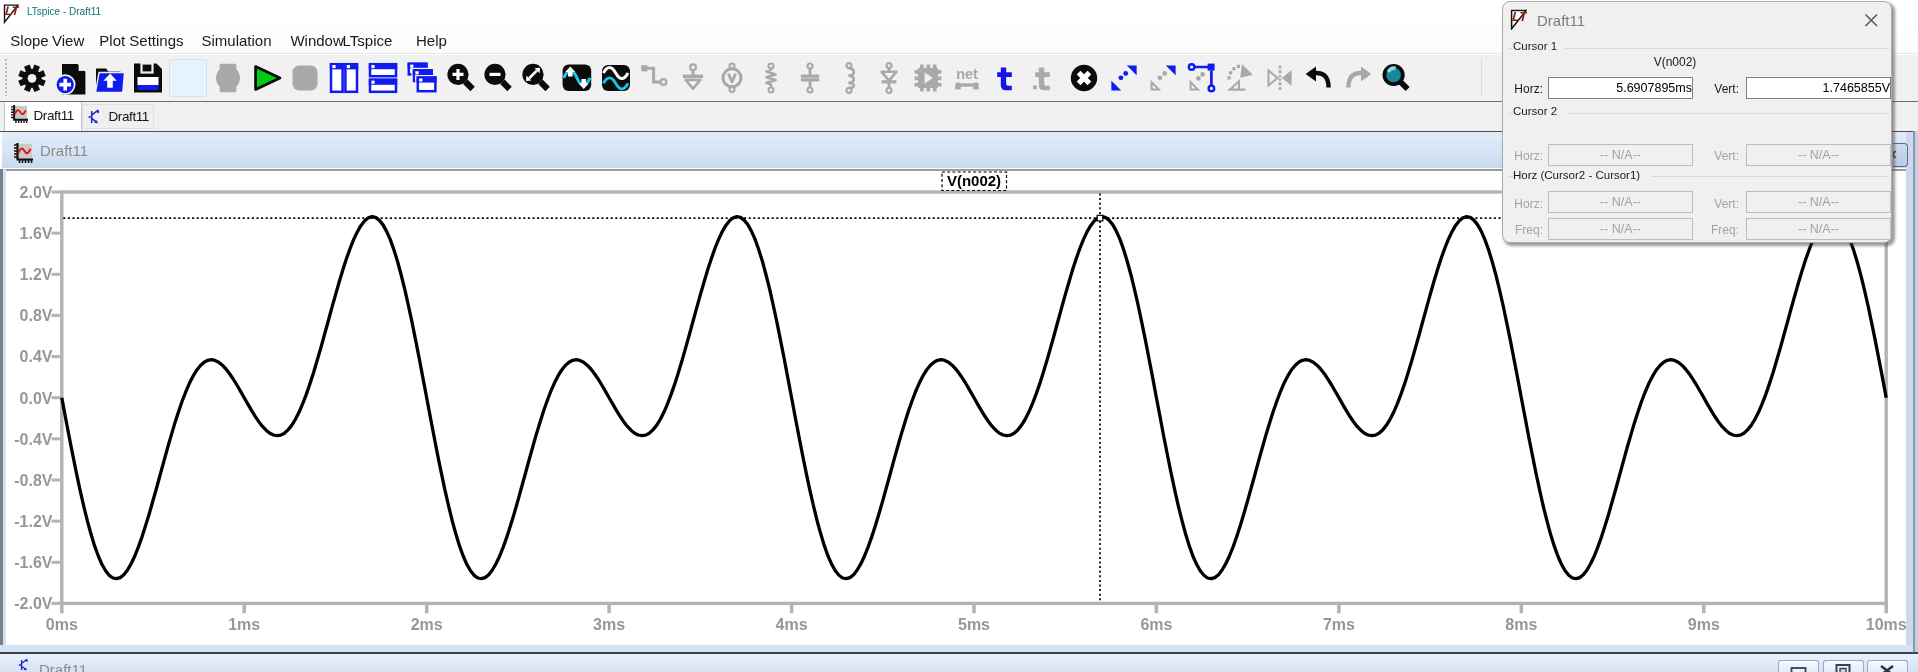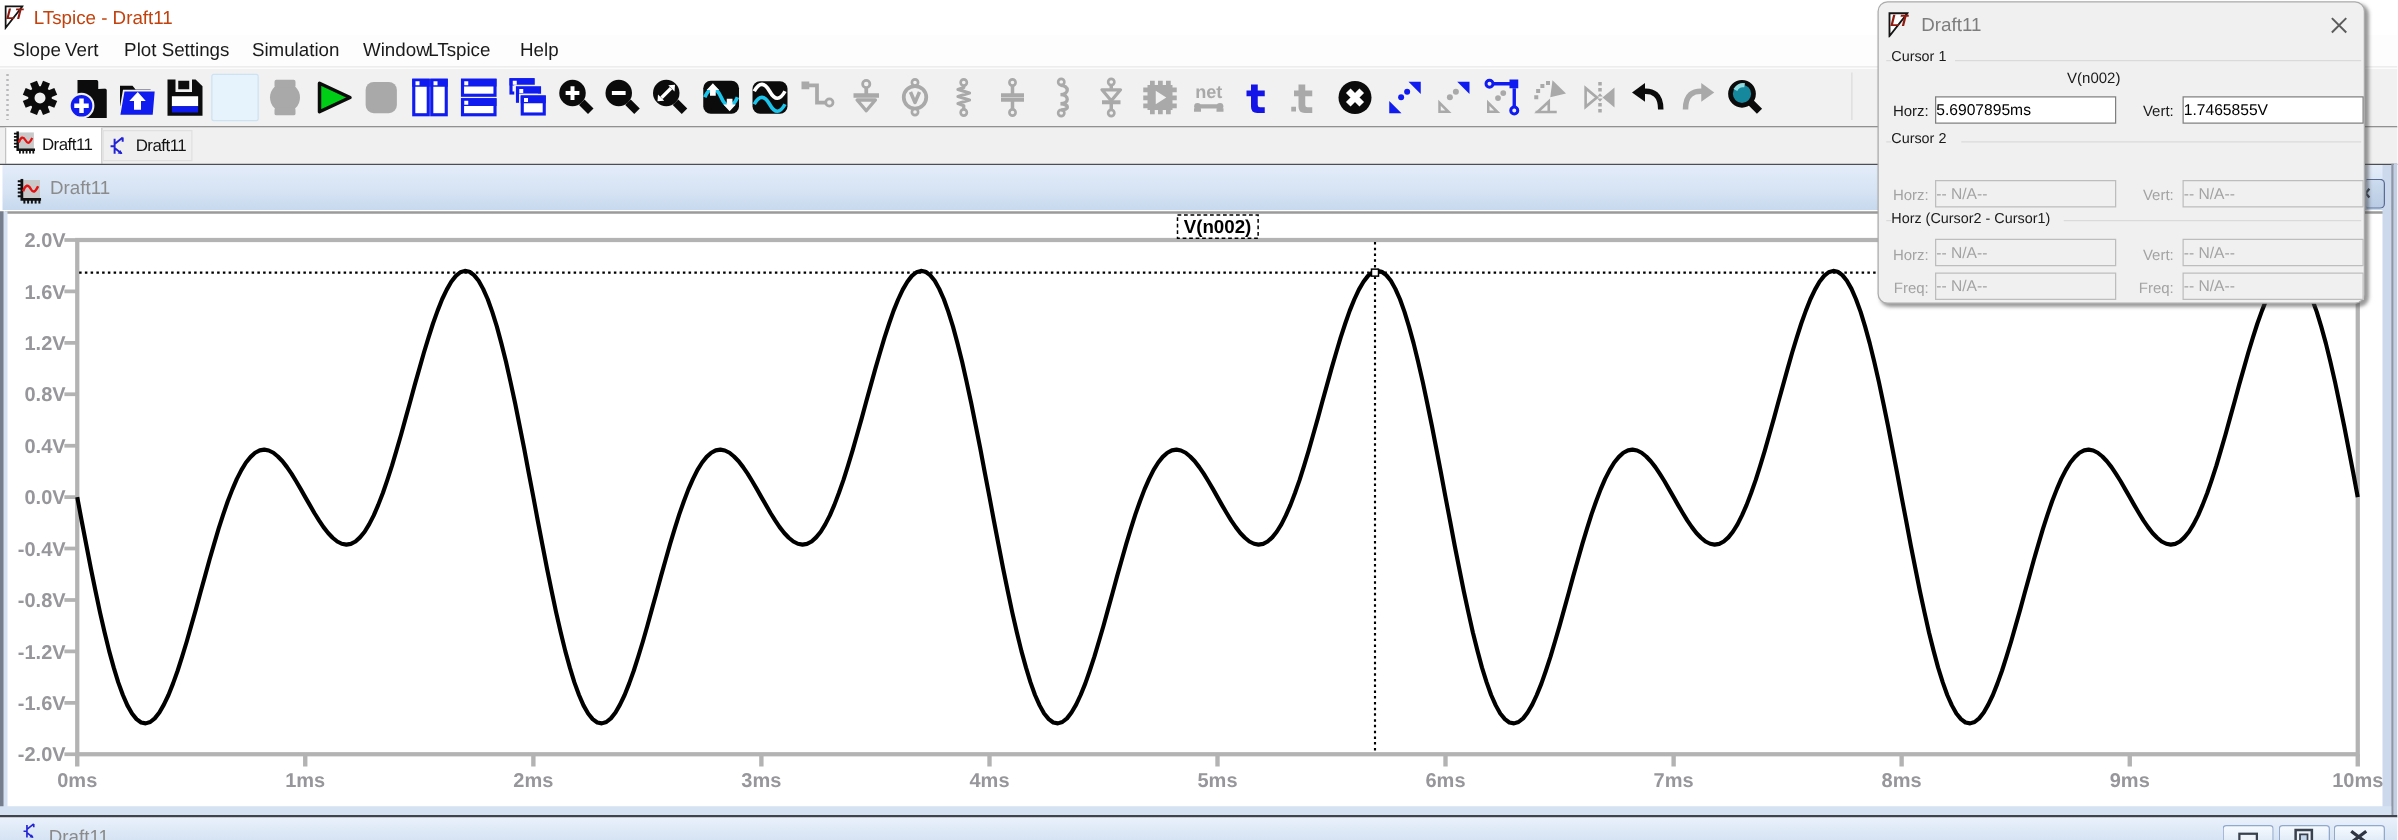--- a/index.html
+++ b/index.html
@@ -1,16 +1,16 @@
 <!DOCTYPE html>
 <html><head><meta charset="utf-8"><style>
 * {margin:0;padding:0;box-sizing:border-box}
 html,body {width:1918px;height:672px;overflow:hidden;font-family:"Liberation Sans",sans-serif;background:#fff;position:relative}
 #titlebar {position:absolute;left:0;top:0;width:100%;height:28px;background:#fff}
-#titlebar span {position:absolute;left:27px;top:6px;font-size:15px;color:#c2410c}
+#titlebar span {position:absolute;left:27px;top:6px;font-size:10px;color:#0f766e}
 #menubar {position:absolute;left:0;top:28px;width:100%;height:26px;background:#fdfdfd;border-bottom:1px solid #e8e8e8}
 #menubar span {position:absolute;top:4px;font-size:15px;color:#1a1a1a}
 #toolbar {position:absolute;left:0;top:55px;width:100%;height:45.5px;background:#f1f1f2}
 .tbi {position:absolute}
 #grip {position:absolute;left:5px;top:59px;height:37px;width:2px;background-image:repeating-linear-gradient(#b9b9bc 0 2px,transparent 2px 4px)}
 #blankbtn {position:absolute;left:168.6px;top:58.9px;width:38.7px;height:38px;background:#e6f3fc;border:1px solid #cde2f3;border-radius:2px}
 #tsep {position:absolute;left:1481px;top:58px;width:1px;height:38px;background:#dcdcdc}
 #tabline {position:absolute;left:0;top:100.5px;width:100%;height:1.5px;background:#6e6e6e}
 #tabbar {position:absolute;left:0;top:102px;width:100%;height:28.5px;background:#f0f0f0}
 #tab1 {position:absolute;left:4px;top:102px;width:77.5px;height:28.5px;background:#fff;border-left:1px solid #c4c4c4;border-right:1px solid #c4c4c4}
@@ -35,36 +35,36 @@
 #ccbtn {position:absolute;left:1893px;top:143px;width:15px;height:24px;background:linear-gradient(#ccdbee,#b9cce4);border:1.5px solid #5a6b94;border-left:none;border-radius:0 4px 4px 0}
 #plot {position:absolute;left:0;top:0}
 .axlab {font-family:"Liberation Sans",sans-serif;font-size:16px;font-weight:bold;fill:#97979b}
 #dlg {position:absolute;left:1502px;top:1px;width:390px;height:242px;background:#f0f0f0;border:1px solid #ababab;border-radius:8px;box-shadow:2.5px 2.5px 3px rgba(70,70,70,.55)}
 .dtitle {position:absolute;left:34px;top:10px;font-size:15px;color:#7d7d7d}
 .gline {position:absolute;height:1px;background:#dadada}
 .glab {position:absolute;font-size:11.5px;color:#1a1a1a}
 .dtxt {position:absolute;font-size:12px;color:#1a1a1a}
 .rlab {position:absolute;width:40px;text-align:right;font-size:12px;color:#1a1a1a}
 .rlab.gr {color:#a3a3a3}
-.wbox {position:absolute;width:145px;height:22px;background:#fff;border:1px solid #7f7f7f;font-size:12.5px;color:#000;text-align:left;line-height:21px}
-.nbox {position:absolute;width:145px;height:22px;background:#f0f0f0;border:1px solid #bdbdbd;font-size:12.5px;color:#a3a3a3;line-height:21px}
+.wbox {position:absolute;width:145px;height:22px;background:#fff;border:1px solid #7f7f7f;font-size:12.5px;color:#000;text-align:right;line-height:21px}
+.nbox {position:absolute;width:145px;height:22px;background:#f0f0f0;border:1px solid #bdbdbd;font-size:12.5px;color:#a3a3a3;text-align:center;line-height:21px}
 </style></head>
 <body>
 <div id="titlebar">
     <svg style="position:absolute;left:3px;top:3px" width="16" height="21" viewBox="0 0 17 21">
 <path d="M1.6,1.6 L15.9,1.6 L1.6,19.8 z" fill="#fff" stroke="#141414" stroke-width="1.5"></path>
 <g transform="translate(3.4,0) skewX(-14)">
         <text x="1" y="12.2" font-family="Liberation Sans, sans-serif" font-weight="bold" font-size="13" fill="#8f1b10">LT</text>
       </g>
 </svg>
     <span>LTspice - Draft11</span>
   </div>
 <div id="menubar">
 <span style="left:10.3px">Slope</span>
-    <span style="left:52px">Vert</span>
+    <span style="left:52px">View</span>
     <span style="left:99.3px">Plot Settings</span>
 <span style="left:201.5px">Simulation</span>
     <span style="left:290.4px">Window</span>
     <span style="left:342.6px">LTspice</span>
 <span style="left:416px">Help</span>
 </div>
 <div id="toolbar"></div>
 <div id="grip"></div>
 <div id="blankbtn"></div>
 <svg class="tbi" style="left:14.5px;top:61.0px" width="34" height="34" viewBox="0 0 34 34">

